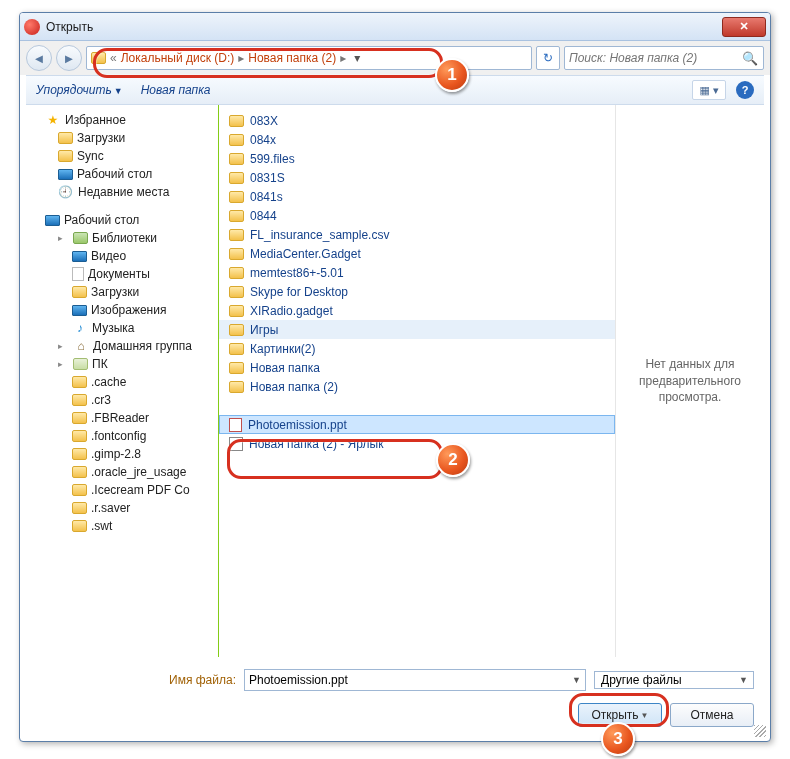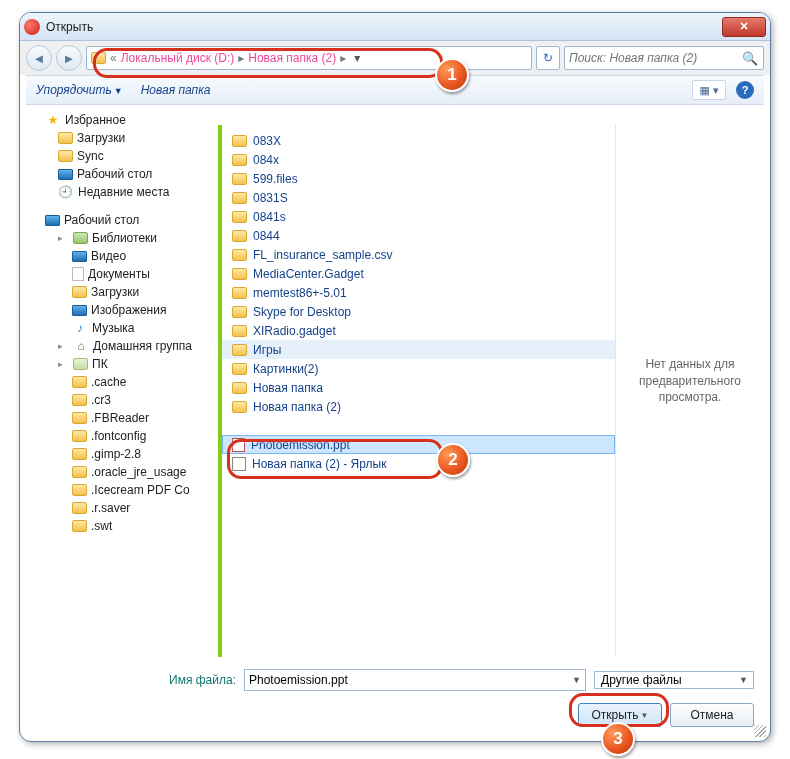--- a/index.html
+++ b/index.html
@@ -1,26 +1,26 @@
 <!DOCTYPE html>
 <html><head>
 <meta charset="utf-8">
 <style>
 * { box-sizing: border-box; margin: 0; padding: 0; font-family: "Segoe UI", Tahoma, sans-serif; font-size: 12px; }
 body { background: transparent; width: 790px; height: 759px; position: relative; }
-.window { position: absolute; left: 19px; top: 12px; width: 752px; height: 730px; background: #fff; border: 1px solid #5b7ea8; border-radius: 12px; box-shadow: 2px 2px 6px rgba(0,0,0,0.3); overflow: hidden; }
+.window { position: absolute; left: 19px; top: 12px; width: 752px; height: 730px; background: #fff; border: 1px solid #5b7ea8; border-radius: 4px; box-shadow: 2px 2px 6px rgba(0,0,0,0.3); overflow: hidden; }
 .titlebar { height: 28px; background: linear-gradient(#eef4fb, #d4e3f5); display: flex; align-items: center; padding: 0 4px; border-bottom: 1px solid #a9c2e0; }
 .app-icon { width: 16px; height: 16px; border-radius: 50%; background: radial-gradient(circle at 35% 35%, #ff7a6a, #c8201a); margin-right: 6px; }
 .title-text { color: #1a1a1a; }
 .close-btn { margin-left: auto; width: 44px; height: 20px; background: linear-gradient(#e87a6f, #c0392b); border: 1px solid #8e2a1f; border-radius: 3px; display: flex; align-items: center; justify-content: center; color: #fff; font-weight: bold; font-size: 11px; }
 .navbar { height: 34px; display: flex; align-items: center; padding: 4px 6px; gap: 4px; background: #f0f0f0; }
 .nav-btn { width: 26px; height: 26px; border-radius: 50%; background: linear-gradient(#f8fbfe,#dfe8f2); border: 1px solid #b7c8dc; display: flex; align-items: center; justify-content: center; color: #5a7aa0; font-size: 13px; }
 .addr-wrap { flex: 1; display: flex; align-items: center; height: 24px; background: #fff; border: 1px solid #9fb7d4; border-radius: 2px; padding: 0 4px; gap: 4px; }
 .bc-sep { color: #777; }
-.bc-item { color: #ec4899; }
+.bc-item { color: #c2410c; }
 .addr-drop { color: #555; padding: 0 4px; }
 .refresh-btn { width: 24px; height: 24px; border: 1px solid #9fb7d4; background: #fff; display: flex; align-items: center; justify-content: center; color: #2a6bbf; border-radius: 2px; }
 .search-box { width: 200px; height: 24px; border: 1px solid #9fb7d4; background: #fff; border-radius: 2px; display: flex; align-items: center; padding: 0 4px; }
 .search-box input { border: none; outline: none; flex: 1; color: #000000; font-style: italic; }
 .search-icon { color: #2a6bbf; font-size: 13px; }
 .toolbar { height: 30px; background: linear-gradient(#f7fbff,#e6eef7); border-top: 1px solid #cddbec; border-bottom: 1px solid #cddbec; display: flex; align-items: center; padding: 0 10px; gap: 18px; margin: 0 6px; }
 .tool-link { color: #15428b; font-style: italic; }
 .tool-drop { color: #15428b; font-size: 9px; margin-left: 2px; }
 .tool-right { margin-left: auto; display: flex; gap: 10px; align-items: center; }
 .view-btn { width: 34px; height: 20px; border: 1px solid #c6d5e8; background: #fff; display: flex; align-items: center; justify-content: center; color: #4a6a94; border-radius: 2px; font-size: 11px; }
@@ -34,32 +34,32 @@
 .ico { width: 16px; height: 14px; display: inline-flex; align-items: center; justify-content: center; }
 .ico-star { color: #f5b301; }
 .ico-folder { background: linear-gradient(#ffe9a8,#f3c14b); border: 1px solid #d9a82e; border-radius: 2px; width: 15px; height: 12px; }
 .ico-desktop { background: linear-gradient(#5fb4ef,#1b6fb8); border: 1px solid #1b5d93; width: 15px; height: 11px; border-radius: 1px; }
 .ico-recent { color: #7a9a3e; }
 .ico-lib { background: linear-gradient(#cbe5b5,#9ac76a); border: 1px solid #7aa850; width: 15px; height: 12px; border-radius: 2px; }
 .ico-doc { background: #fff; border: 1px solid #bbb; width: 12px; height: 14px; }
 .ico-music { color: #2a8fd6; }
 .ico-home { color: #8a6d3b; }
 .ico-pc { background: linear-gradient(#e8f1d8,#c8dda4); border: 1px solid #a3bd72; width: 15px; height: 12px; border-radius: 2px; }
-.file-pane { flex: 1; border-left: 4px solid #84cc16; border-right: 1px solid #e6e6e6; padding: 6px 0; overflow: hidden; position: relative; margin-top: 20px; }
+.file-pane { flex: 1; border-left: 1px solid #84cc16; border-right: 1px solid #e6e6e6; padding: 6px 0; overflow: hidden; position: relative; }
 .file-item { display: flex; align-items: center; gap: 6px; padding: 2px 10px; color: #15428b; height: 19px; }
 .file-item .name { color: #15428b; }
 .file-item.hl { background: #e6f0fa; }
 .file-item.sel { background: #cde6ff; border: 1px solid #7bb6ef; padding: 1px 9px; }
 .ico-shortcut { background: #fff; border: 1px solid #888; width: 14px; height: 14px; position: relative; }
 .ico-ppt { background: #fff; border: 1px solid #c0504d; width: 13px; height: 14px; }
 .preview-pane { width: 148px; display: flex; align-items: center; justify-content: center; padding: 10px; }
 .preview-text { color: #666; text-align: center; line-height: 1.4; }
 .footer { margin: 6px 6px 0 6px; }
 .fn-row { display: flex; align-items: center; gap: 8px; padding: 6px 10px; }
-.fn-label { color: #0f766e; text-align: right; width: 200px; }
+.fn-label { color: #a16207; text-align: right; width: 200px; }
 .fn-input { flex: 1; height: 22px; border: 1px solid #9fb7d4; background: #fff; padding: 0 4px; display: flex; align-items: center; position: relative; }
 .fn-input input { border: none; outline: none; width: 100%; }
 .fn-input .drop { position: absolute; right: 4px; color: #555; font-size: 9px; }
 .ft-select { width: 160px; height: 18px; border: 1px solid #9fb7d4; background: #fff; display: flex; align-items: center; padding: 0 6px; position: relative; }
 .ft-select .drop { position: absolute; right: 5px; color: #555; font-size: 9px; }
 .btn-row { display: flex; justify-content: flex-end; gap: 8px; padding: 6px 10px 10px; }
 .dlg-btn { width: 84px; height: 24px; border: 1px solid #8ba8c9; background: linear-gradient(#fdfdfd,#e8eef6); border-radius: 3px; display: flex; align-items: center; justify-content: center; color: #222; }
 .dlg-btn.primary { border: 1px solid #3d85c6; background: linear-gradient(#eaf3fc,#cfe4f7); }
 .dlg-btn .drop { font-size: 8px; margin-left: 2px; color: #555; }
 .resizer { position: absolute; right: 4px; bottom: 4px; width: 12px; height: 12px; background: repeating-linear-gradient(135deg,#aaa,#aaa 1px,transparent 1px,transparent 3px); }

